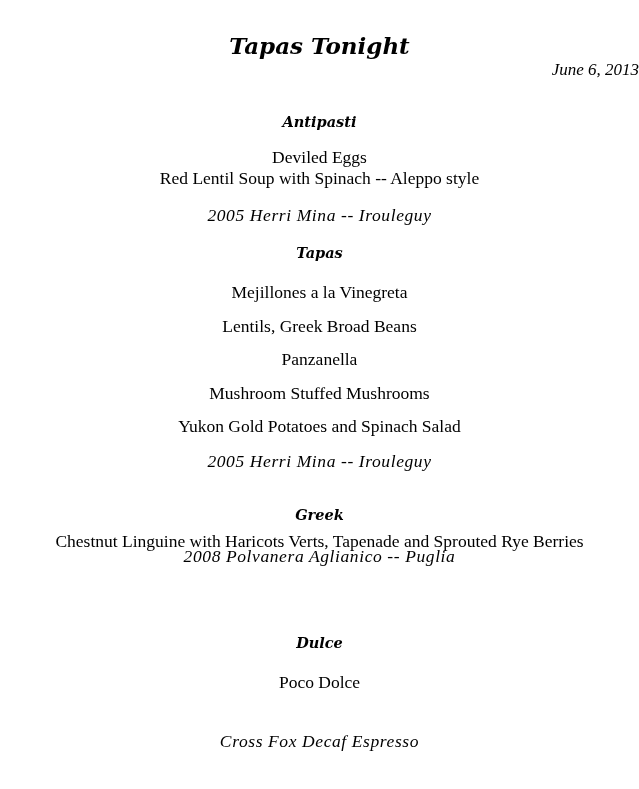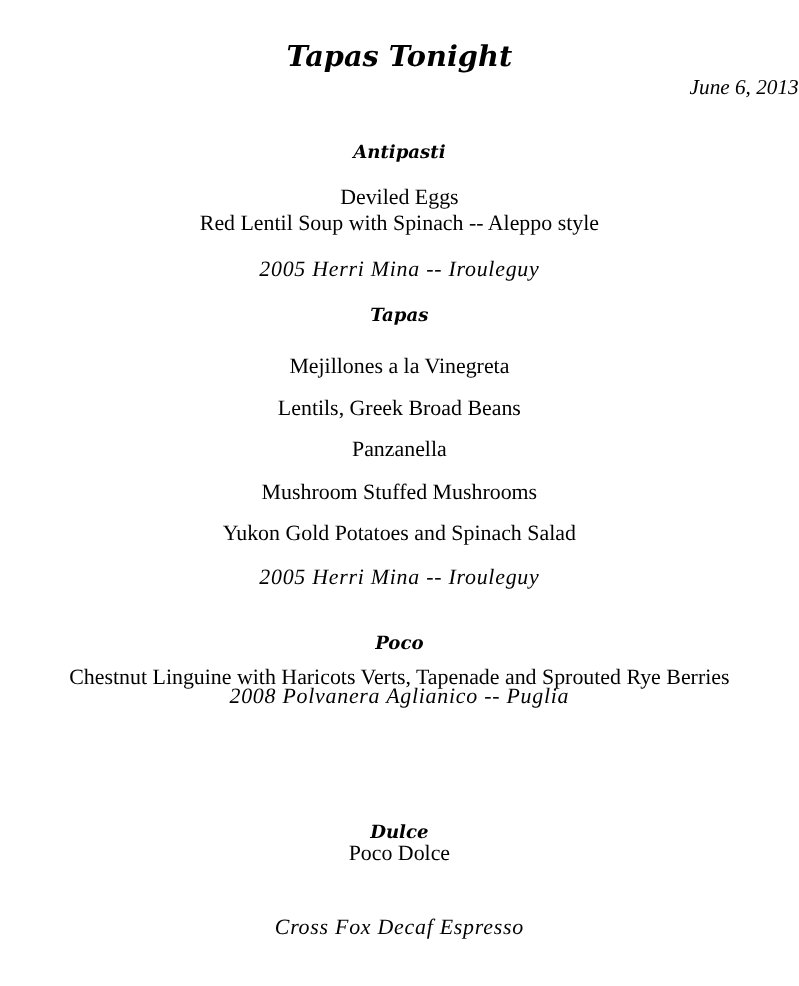--- a/index.html
+++ b/index.html
@@ -29,23 +29,23 @@
     <div class="line heading" style="top:246px;">Tapas</div>
     <div class="line dish" style="top:284px;">Mejillones a la Vinegreta</div>
     <div class="line dish" style="top:318px;">Lentils, Greek Broad Beans</div>
     <div class="line dish" style="top:351px;">Panzanella</div>
     <div class="line dish" style="top:385px;">Mushroom Stuffed Mushrooms</div>
     <div class="line dish" style="top:418px;">Yukon Gold Potatoes and Spinach Salad</div>
     <div class="line wine" style="top:453px;">2005 Herri Mina -- Irouleguy</div>
   </div>
 
   <div>
-    <div class="line heading" style="top:508px;">Poco</div>
+    <div class="line heading" style="top:508px;">Greek</div>
     <div class="line dish" style="top:533px;">Chestnut Linguine with Haricots Verts, Tapenade and Sprouted Rye Berries</div>
     <div class="line wine" style="top:548px;">2008 Polvanera Aglianico -- Puglia</div>
   </div>
 
   <div>
-    <div class="line heading" style="top:659px;">Dulce</div>
+    <div class="line heading" style="top:636px;">Dulce</div>
     <div class="line dish" style="top:674px;">Poco Dolce</div>
     <div class="line wine" style="top:733px;">Cross Fox Decaf Espresso</div>
   </div>
 </div>
 
 </body></html>

